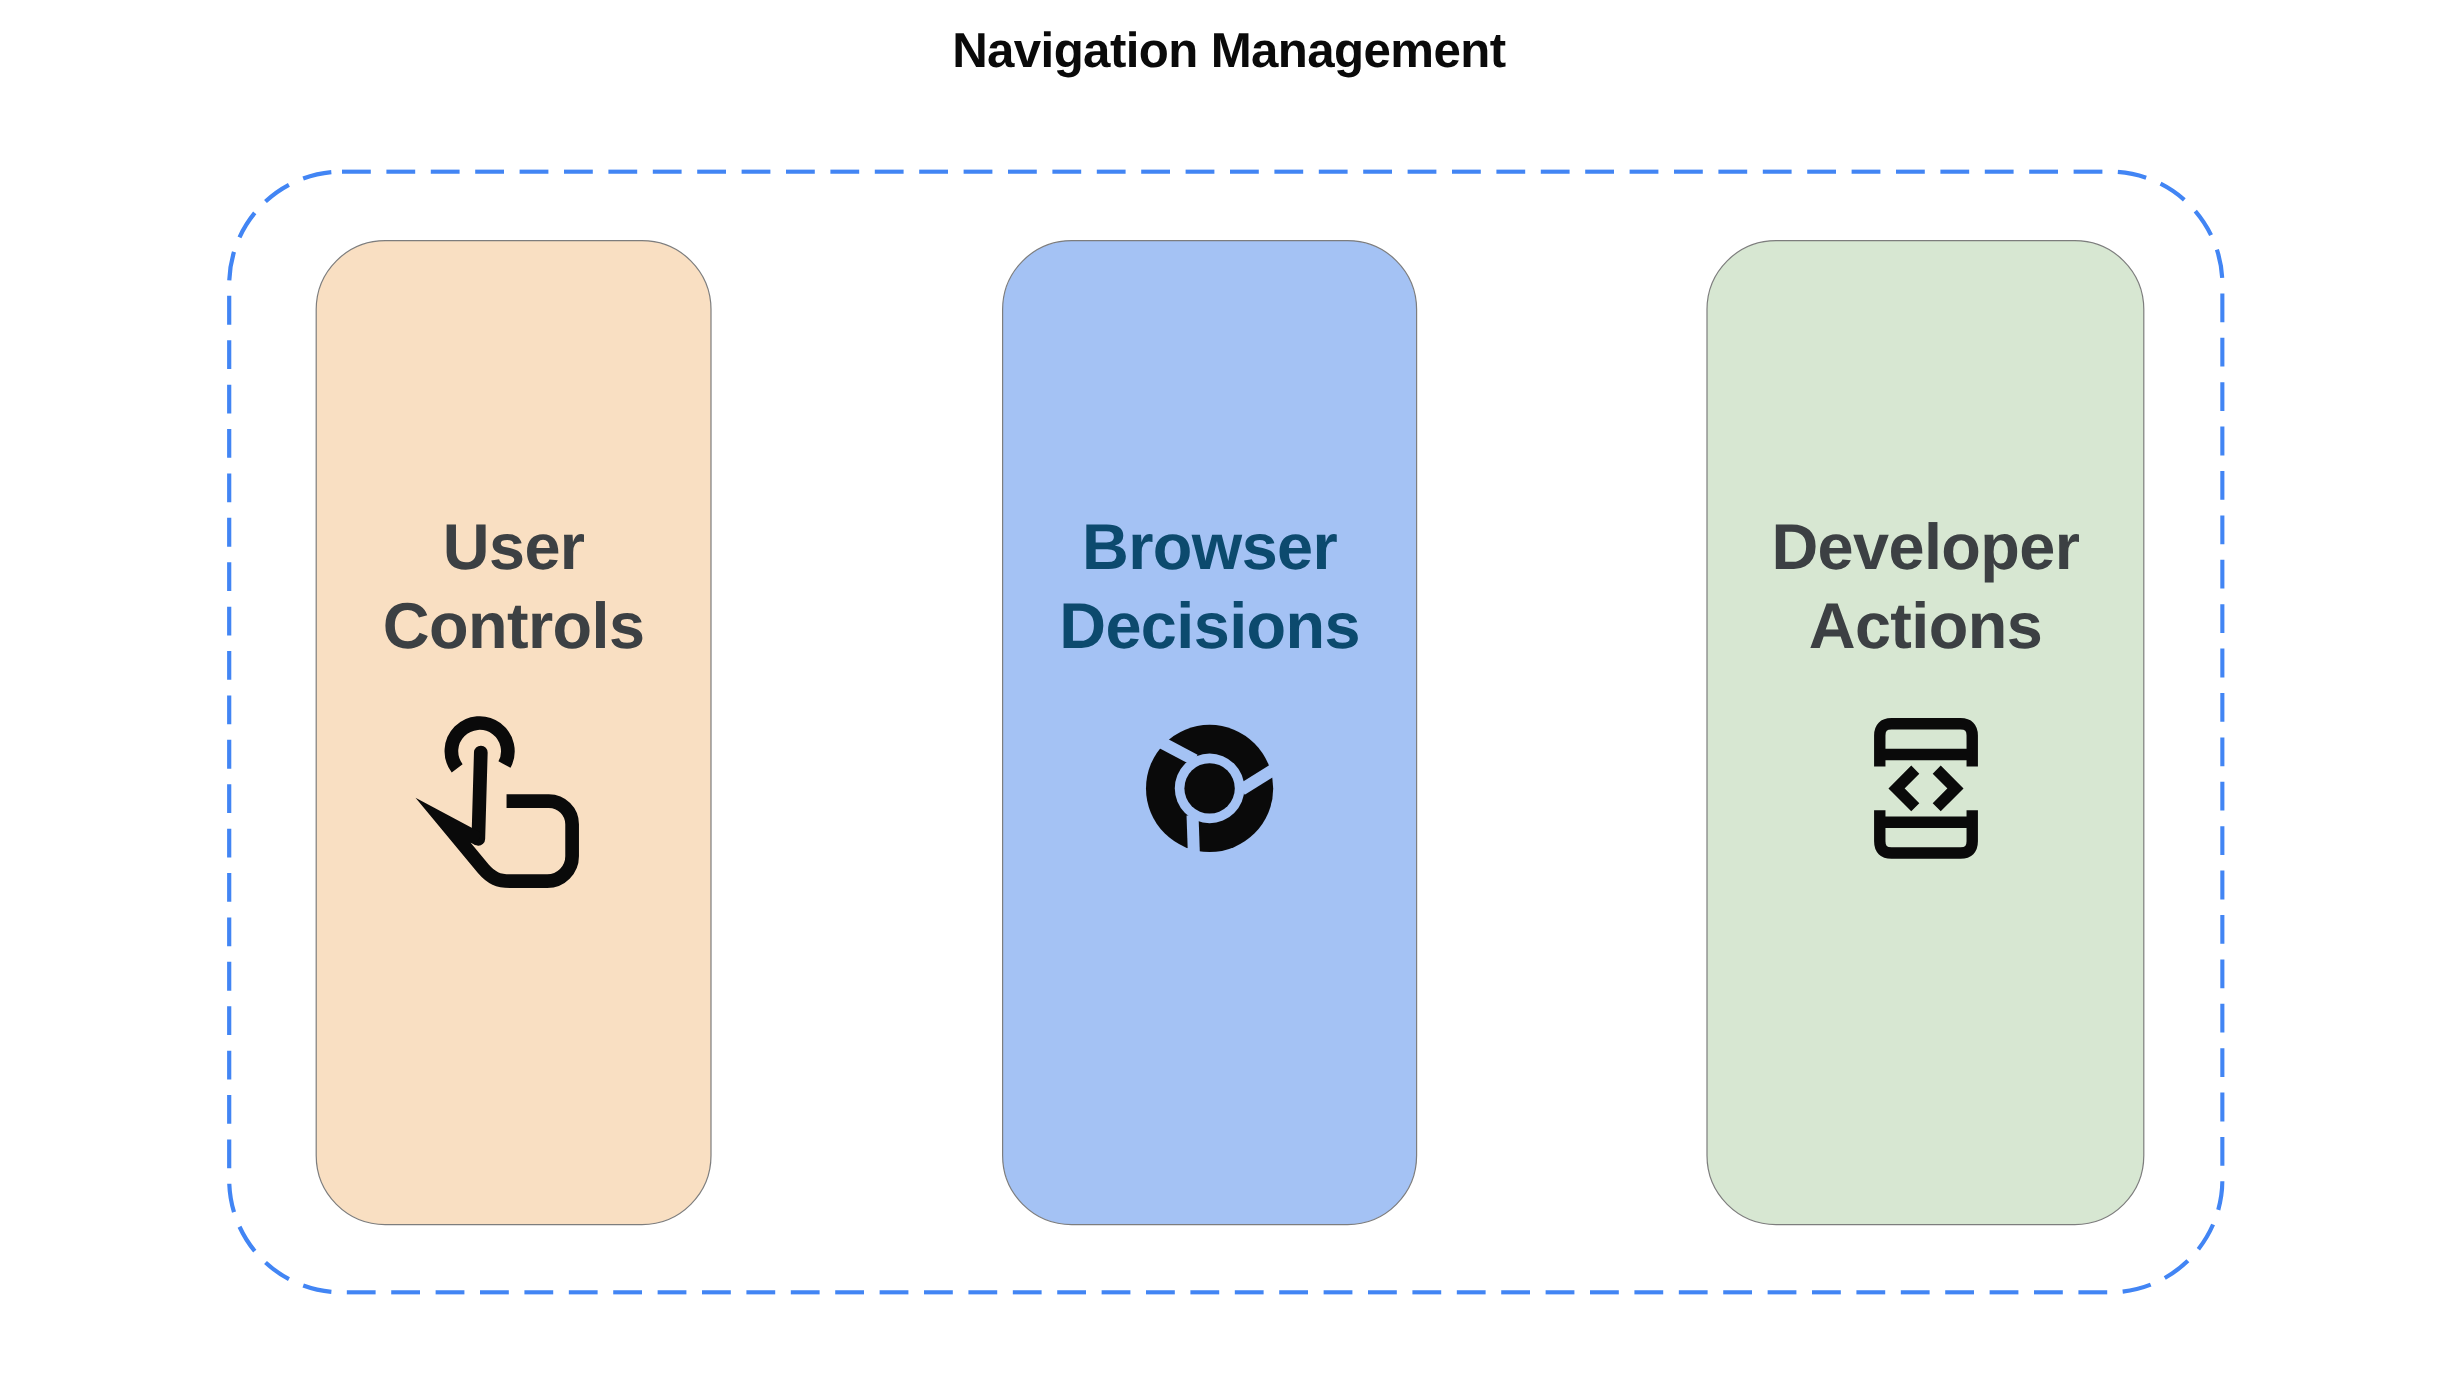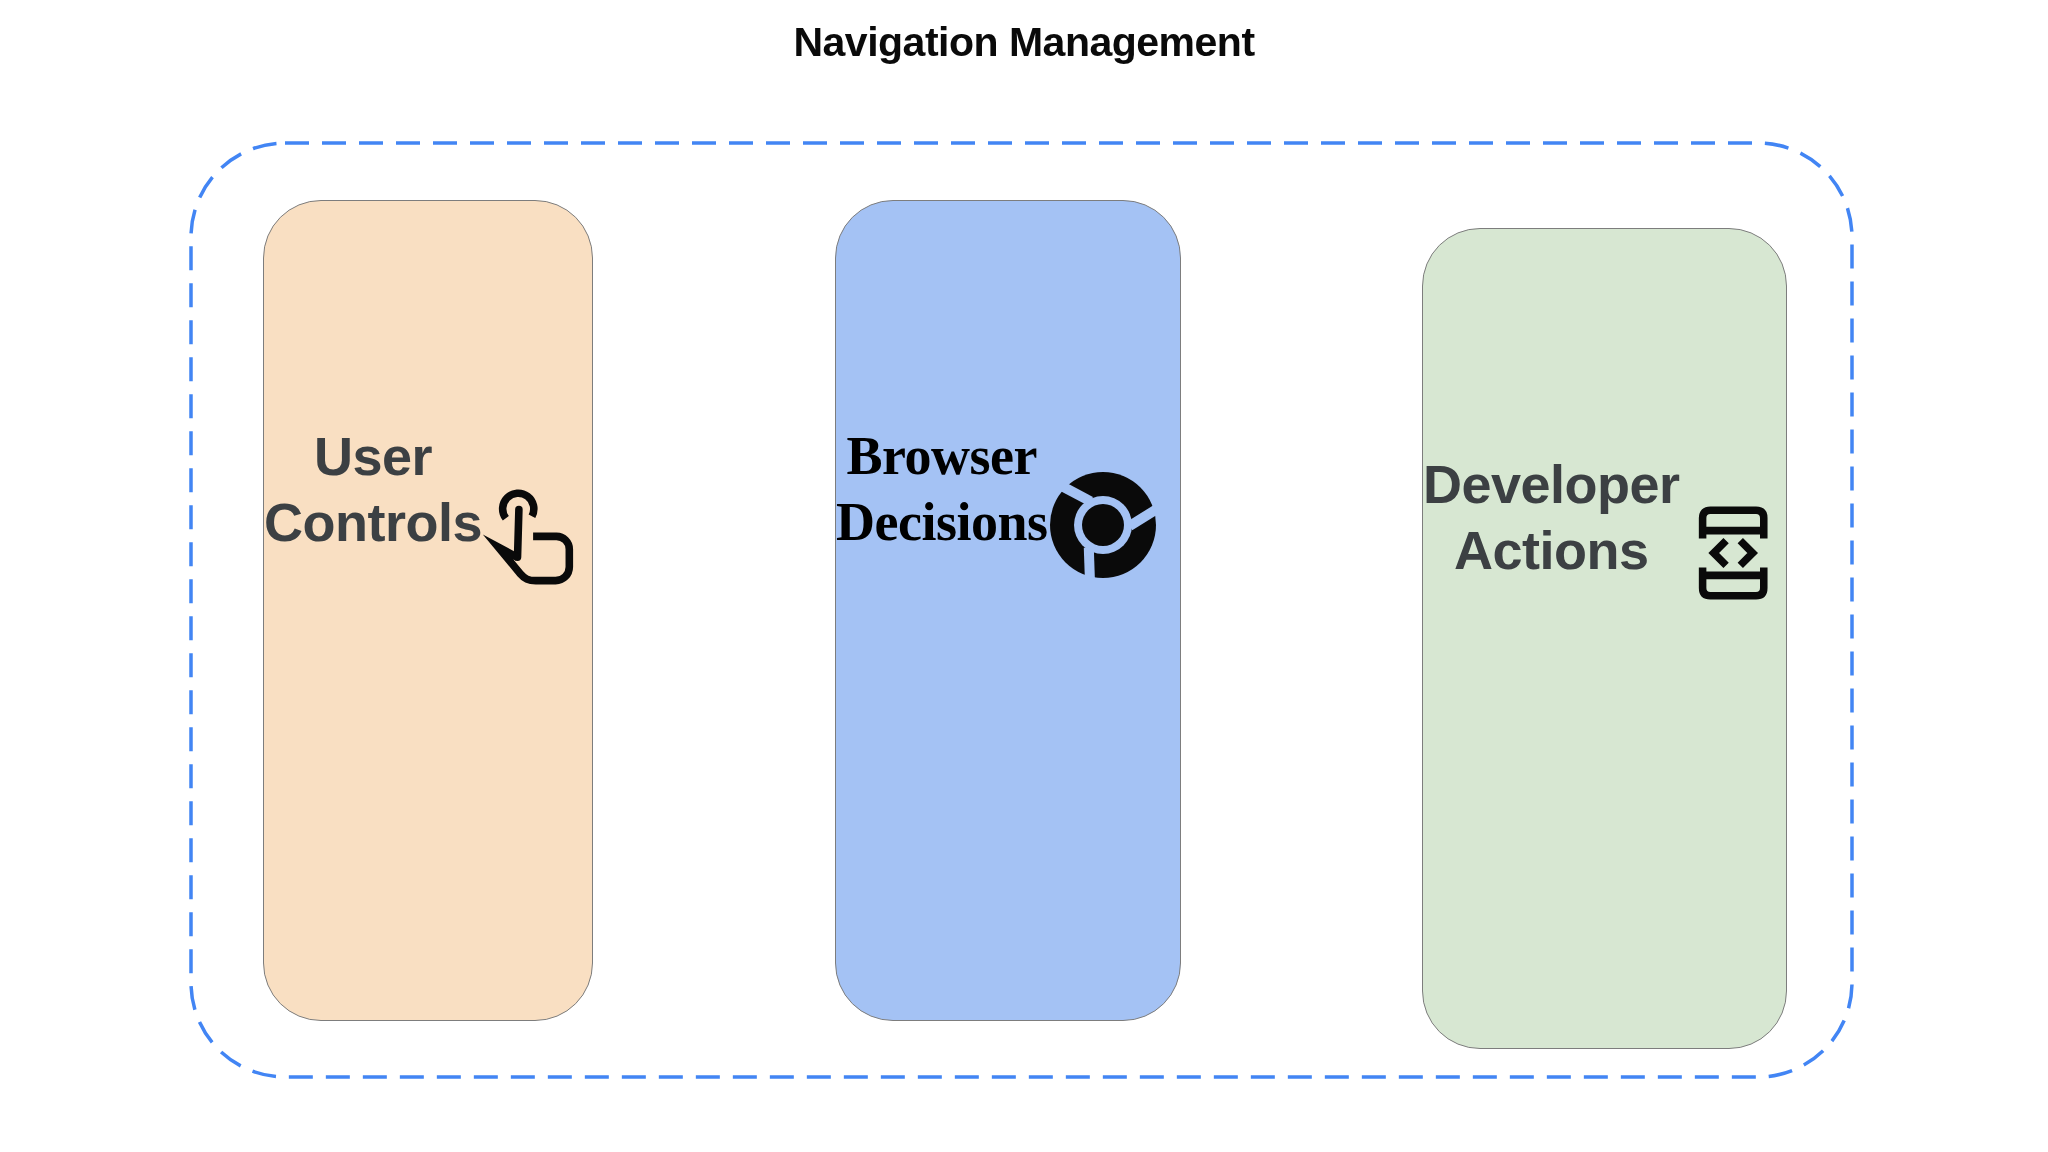--- a/index.html
+++ b/index.html
@@ -25,21 +25,22 @@
     left:189px;top:141px;
   }
   .card{
     position:absolute;
     top:200px;
     height:821px;
     border:1.5px solid #7d7d7d;
     border-radius:58px;
     box-sizing:border-box;
     display:flex;
-    flex-direction:row;
+    flex-direction:column;
+    align-items:center;
     padding-top:222px;
   }
   .card-1{left:263px;width:330px;}
   .card-2{left:835px;width:346px;}
   .card-3{left:1422px;width:365px;}
   .card-label{
     text-align:center;
     font-size:54px;
     font-weight:700;
     line-height:66px;
@@ -70,21 +71,21 @@
     <svg class="icon icon-touch" width="166" height="166" viewBox="0 0 48 48" style="color: rgb(10, 10, 10);">
       <g fill="none" stroke="currentColor" stroke-width="3.3">
         <path d="M10.4 15.4 A6.8 6.8 0 1 1 21.8 14.5" stroke-linecap="butt"></path>
         <path d="M16.1 11.6 L15.5 32.4" stroke-linecap="round"></path>
         <path d="M22.3 23.3 H32.5 A5.6 5.6 0 0 1 38.1 28.9 V36.6 A6 6 0 0 1 32.1 42.6 H23.5 C20.2 42.6 18.6 41.8 16.7 39.6 L7 27.9 L15.6 32.5" stroke-linejoin="miter" stroke-miterlimit="10" stroke-linecap="butt"></path>
       </g>
     </svg>
   </section>
 
   <section class="card card-2" style="background: rgb(164, 194, 244);">
-    <div class="card-label" style="color: #000000; font-family: Liberation Serif, serif;">
+    <div class="card-label" style="color: #0c4a6e;">
       <span>Browser</span>
       <span>Decisions</span>
     </div>
     <svg class="icon icon-chrome" width="110" height="110" viewBox="0 0 110 110" style="color: rgb(10, 10, 10);">
       <defs>
         <mask id="chromeMask" maskUnits="userSpaceOnUse" x="0" y="0" width="110" height="110">
           <rect width="110" height="110" fill="black"></rect>
           <circle cx="55" cy="55" r="53" fill="white"></circle>
           <circle cx="55" cy="55" r="29" fill="black"></circle>
           <circle cx="55" cy="55" r="21" fill="white"></circle>
@@ -92,21 +93,21 @@
             <rect x="10" y="-58" width="10" height="36" transform="translate(55 55) rotate(-62)"></rect>
             <rect x="10" y="-58" width="10" height="36" transform="translate(55 55) rotate(58)"></rect>
             <rect x="10" y="-58" width="10" height="36" transform="translate(55 55) rotate(178)"></rect>
           </g>
         </mask>
       </defs>
       <rect width="110" height="110" fill="currentColor" mask="url(#chromeMask)"></rect>
     </svg>
   </section>
 
-  <section class="card card-3" style="background: rgb(215, 231, 210); margin-top: 28px;">
+  <section class="card card-3" style="background: rgb(215, 231, 210);">
     <div class="card-label" style="color: rgb(60, 64, 67);">
       <span>Developer</span>
       <span>Actions</span>
     </div>
     <svg class="icon icon-devmode" width="134" height="134" viewBox="0 0 48 48" style="color: rgb(10, 10, 10);">
       <g fill="none" stroke="currentColor" stroke-width="3.4" stroke-linecap="butt">
         <path d="M10.2 17.5 V8.2 Q10.2 4.7 13.7 4.7 H34.3 Q37.8 4.7 37.8 8.2 V17.5"></path>
         <path d="M10.2 13.9 H37.8"></path>
         <path d="M10.2 30.5 V39.8 Q10.2 43.3 13.7 43.3 H34.3 Q37.8 43.3 37.8 39.8 V30.5"></path>
         <path d="M10.2 34.1 H37.8"></path>

